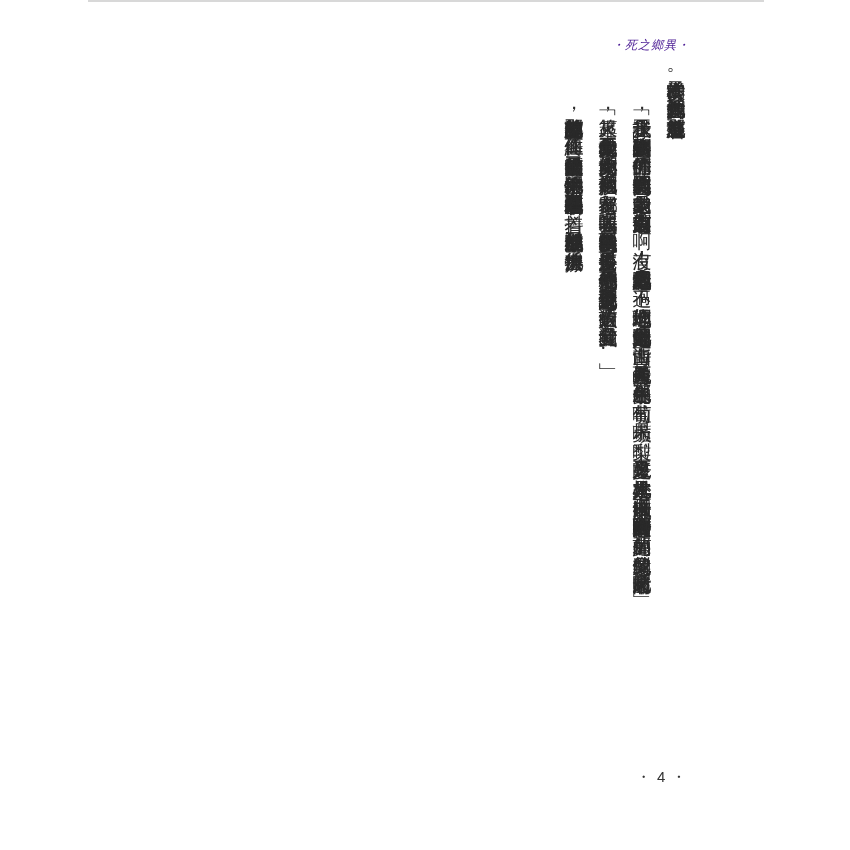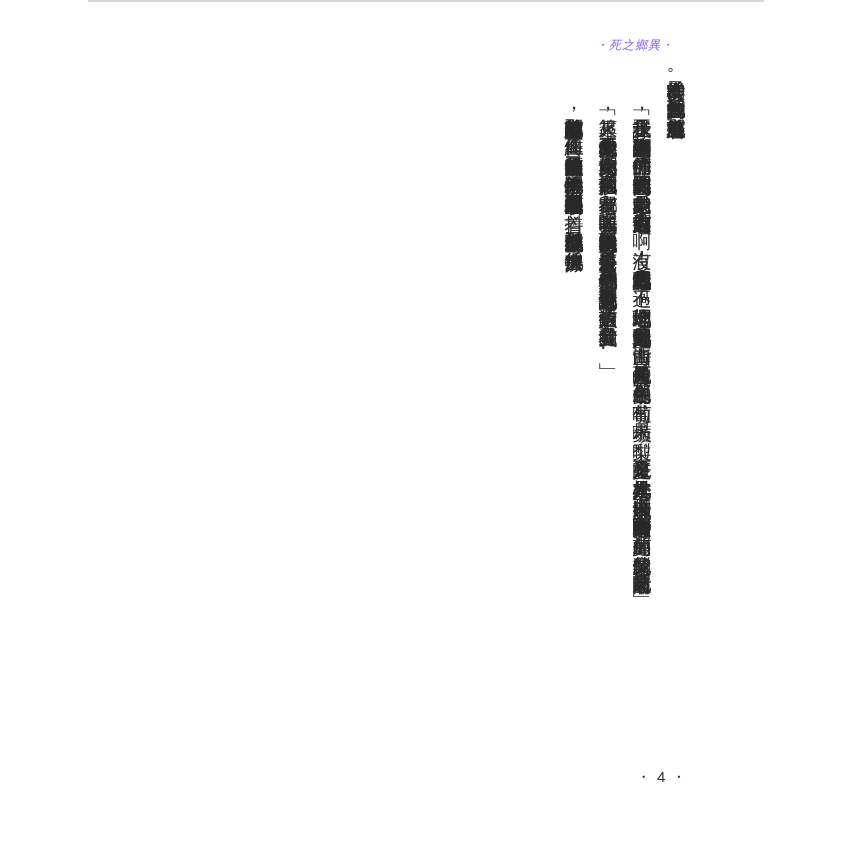--- a/index.html
+++ b/index.html
@@ -2,22 +2,22 @@
 <html><head>
 <meta charset="utf-8">
 <style>
   html, body { margin: 0; padding: 0; }
   body {
     width: 850px; height: 850px; background: #ffffff; position: relative; overflow: hidden;
     font-family: "DejaVu Serif", "Liberation Serif", serif; color: #2a2a2a;
   }
   .top-rule { position: absolute; left: 88px; top: 0; width: 676px; height: 2px; background: #d8d8d8; }
   .running-head {
-    position: absolute; right: 176px; top: 37px;
-    font-size: 12px; letter-spacing: 1px; color: #8b5cf6;
+    position: absolute; right: 160px; top: 37px;
+    font-size: 12px; letter-spacing: 1px; color: #4c1d95;
     font-style: italic;
   }
   .text-block {
     position: absolute; top: 66px; right: 156px; height: 690px;
     writing-mode: vertical-rl;
     font-size: 19px; line-height: 34px; letter-spacing: 0px;
   }
   .para { margin: 0; text-indent: 2em; }
   .para.noindent { text-indent: 0; }
   .page-number {

